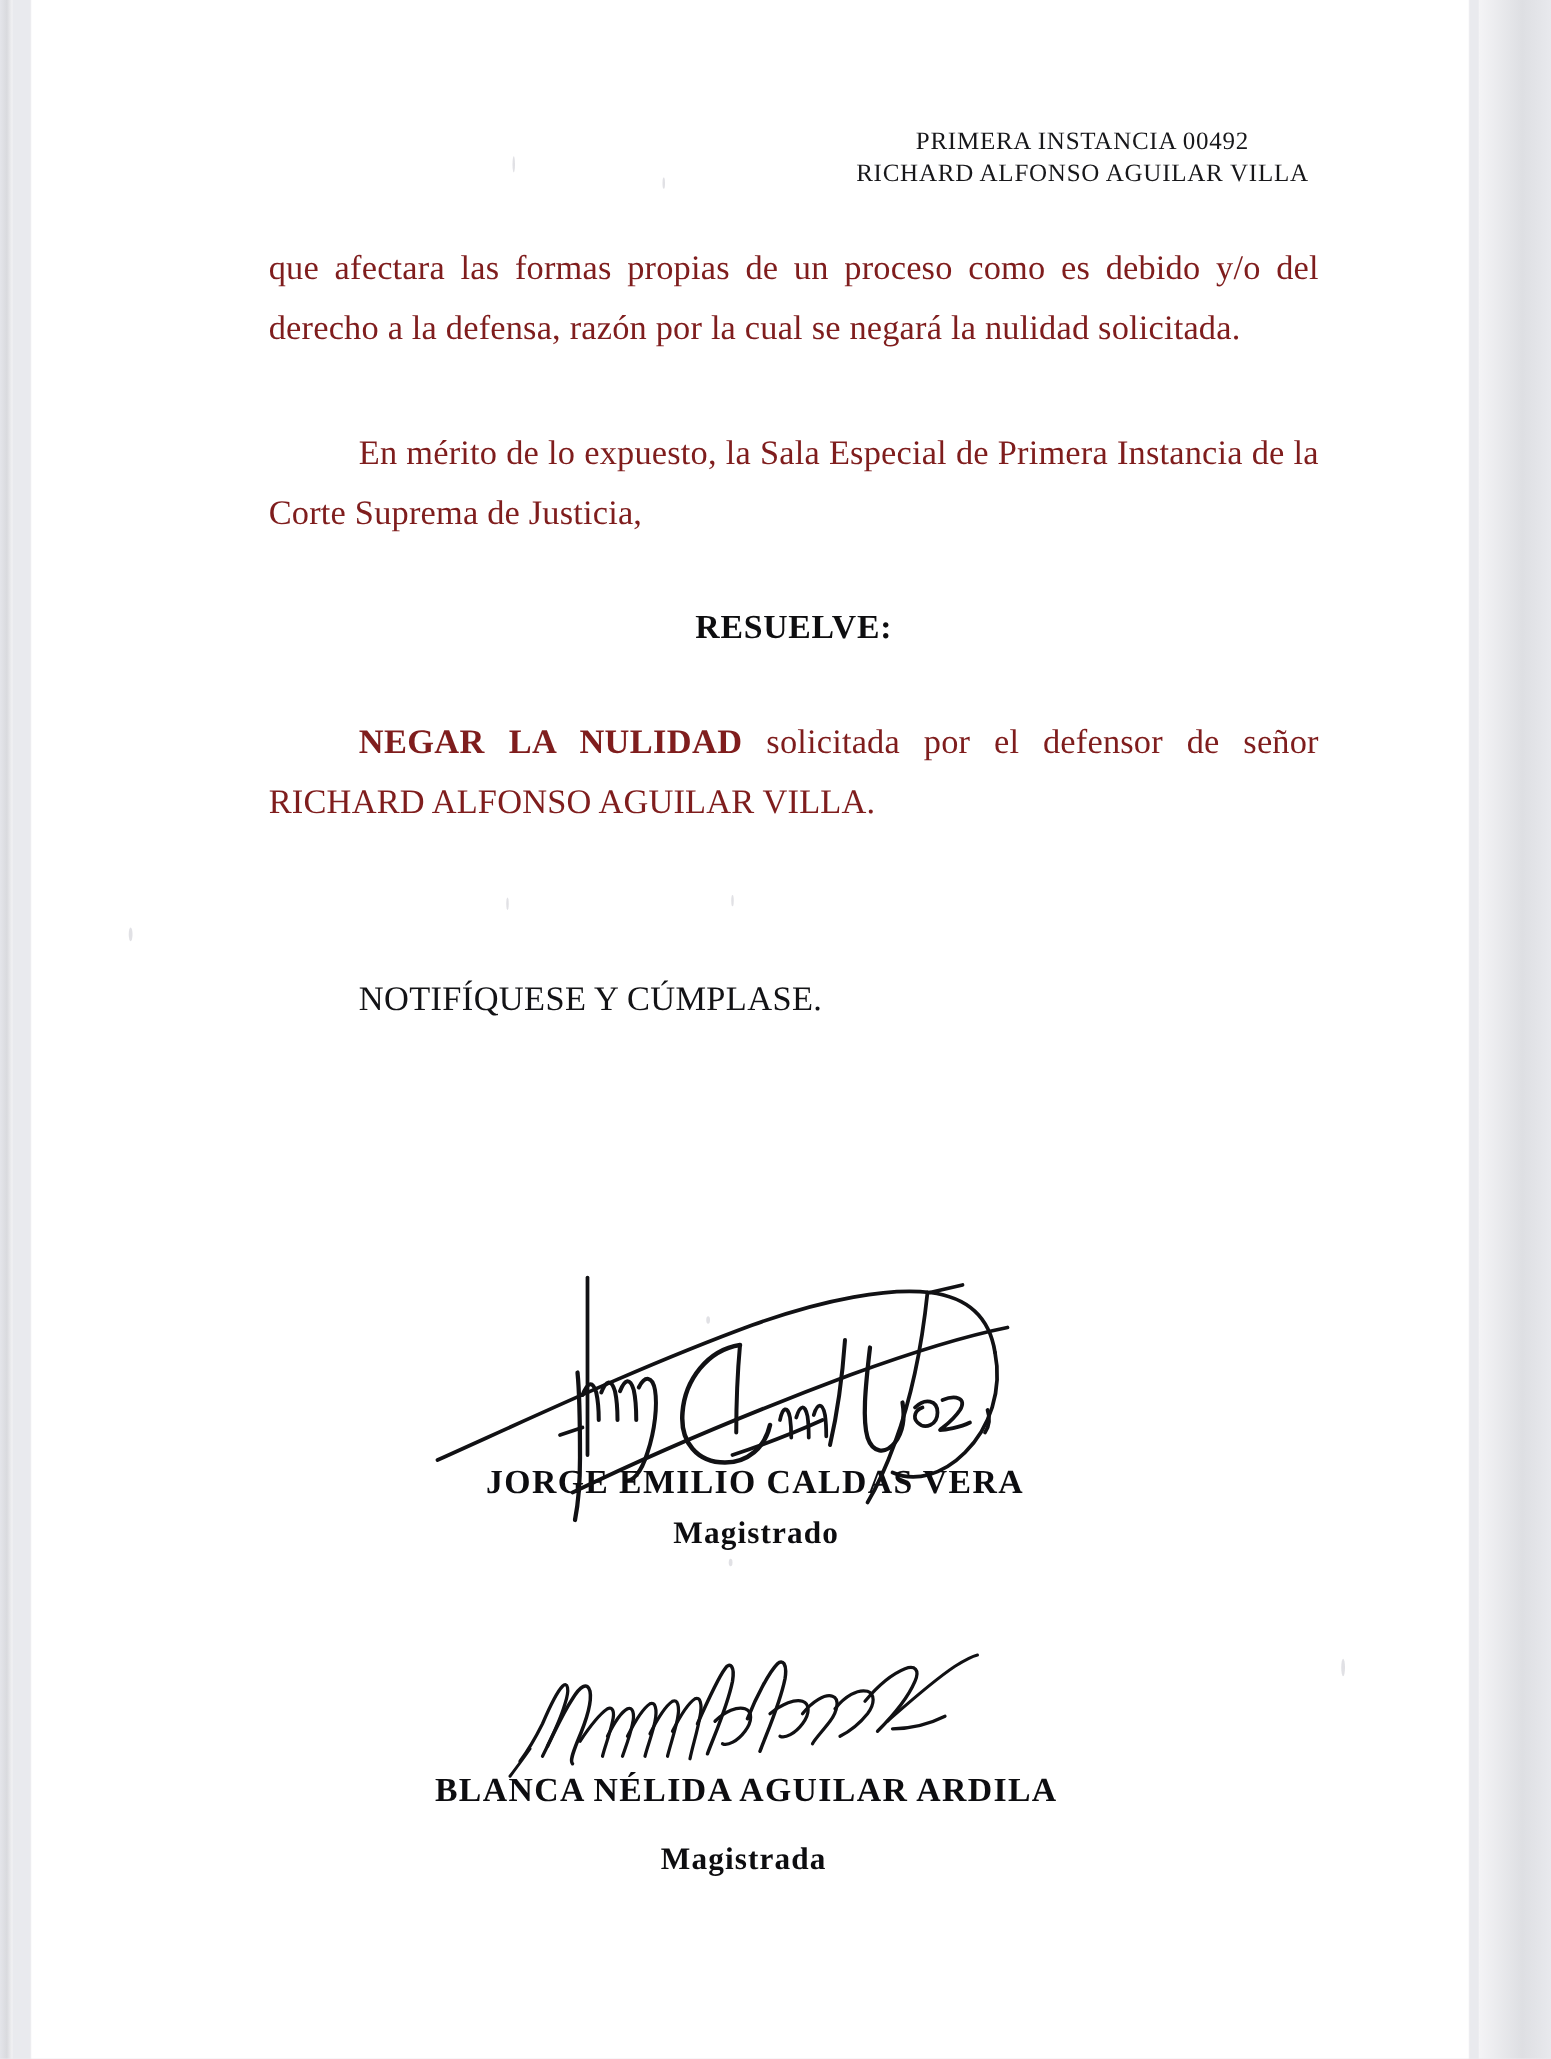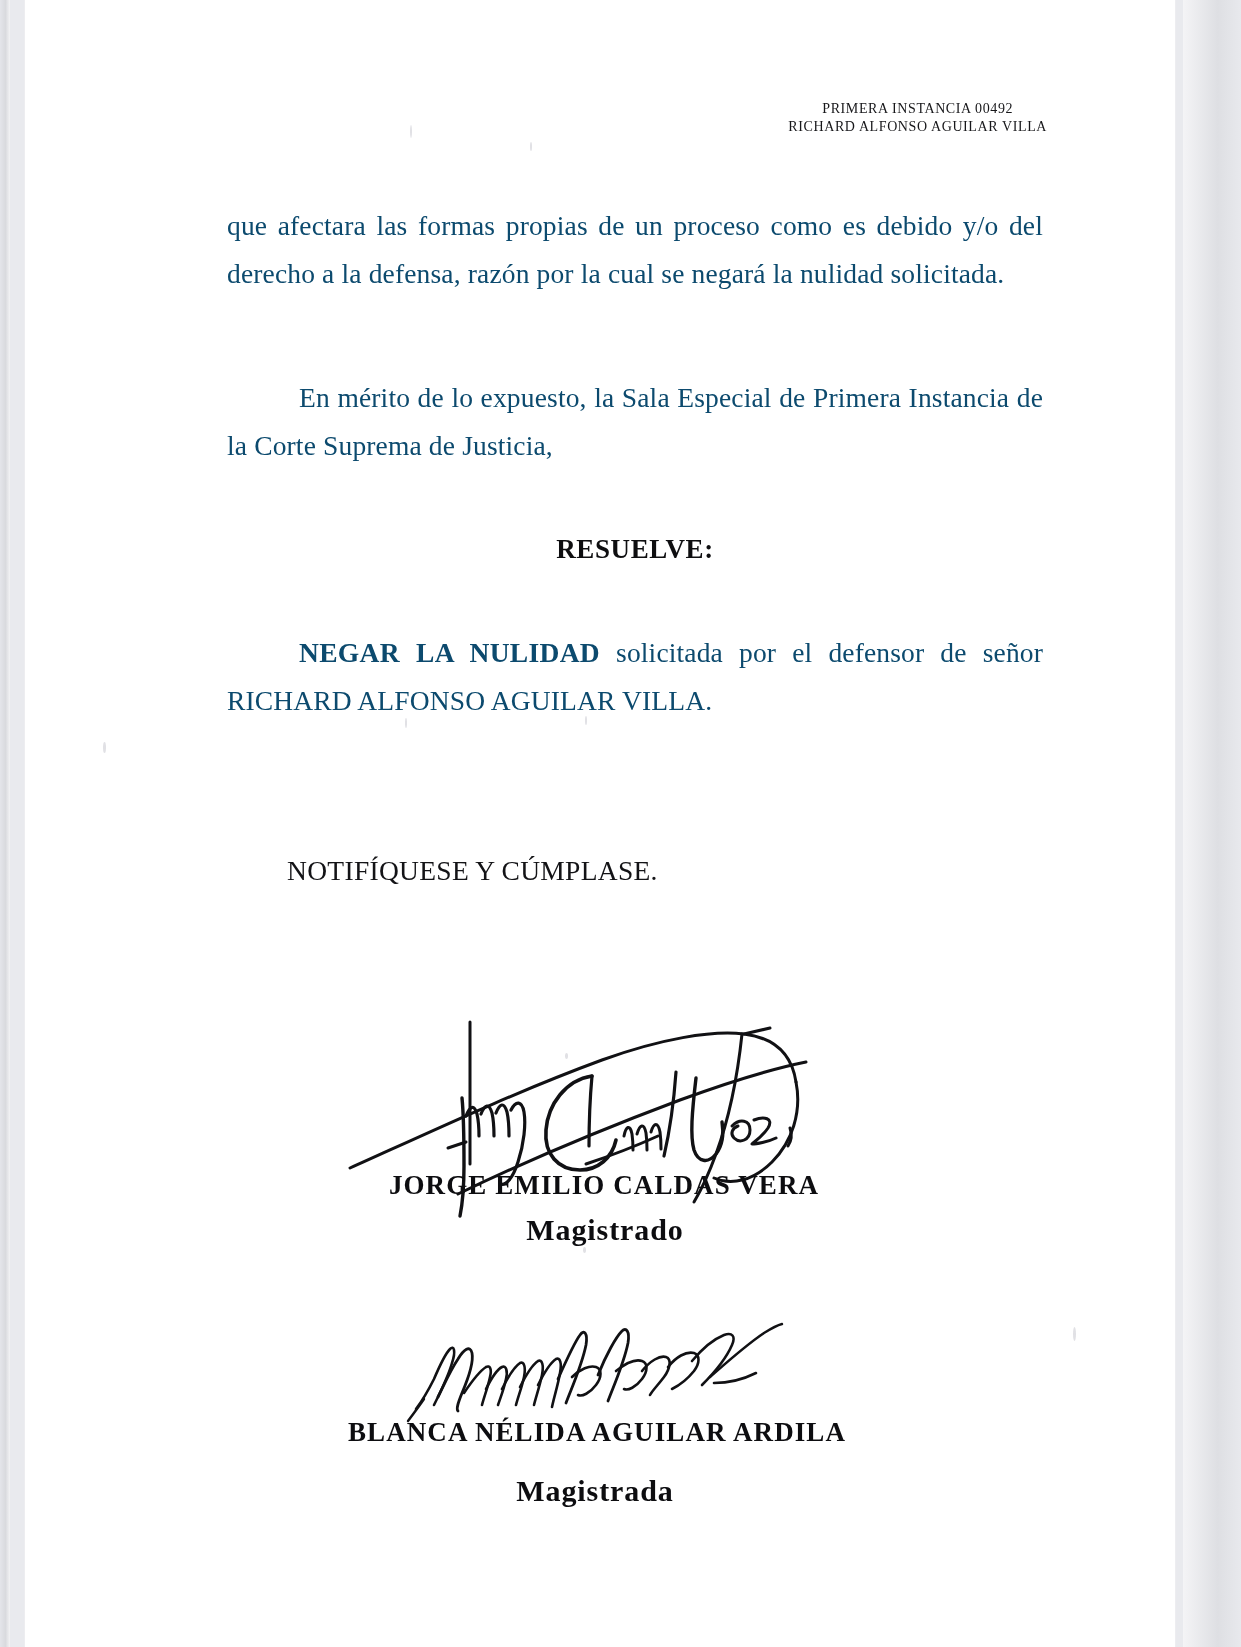--- a/index.html
+++ b/index.html
@@ -53,38 +53,38 @@
   .doc-header {
     position: absolute;
     top: 100px;
     right: 128px;
     text-align: center;
     line-height: 1.30;
   }
   .doc-header .hline {
     display: block;
     font-family: "Liberation Serif", "DejaVu Serif", serif;
-    font-size: 14px;
+    font-size: 20px;
     letter-spacing: 0.6px;
     color: #17171a;
     white-space: nowrap;
   }
 
   
   .body-col {
     position: absolute;
     left: 190px;
     top: 190px;
     width: 840px;
   }
   p.para {
-    margin: 12px;
+    margin: 0;
     font-size: 27.5px;
     line-height: 48px;
-    color: #0c4a6e;
+    color: #7f1d1d;
     text-align: justify;
     text-justify: inter-word;
     letter-spacing: 0.15px;
   }
   p.indent { text-indent: 72px; }
   .gap-sm { height: 38px; }
   .gap-md { height: 52px; }
   .gap-lg { height: 74px; }
   .resuelve {
     margin: 0;
@@ -142,21 +142,21 @@
     font-weight: bold;
     font-size: 27px;
     letter-spacing: 1.1px;
     color: #0d0d10;
     margin: 0;
     z-index: 2;
   }
   .sig-role {
     font-family: "Liberation Serif", "DejaVu Serif", serif;
     font-weight: bold;
-    font-size: 30px;
+    font-size: 25px;
     letter-spacing: 0.9px;
     color: #0d0d10;
     margin: 12px 0 0 0;
     position: relative;
     z-index: 2;
   }
   .sig-1 .sig-name { margin-left: 8px; }
   .sig-1 .sig-role { margin-left: 10px; }
   .sig-2 .sig-name { margin-left: -6px; }
   .sig-2 .sig-role { margin-top: 26px; margin-left: -10px; }

